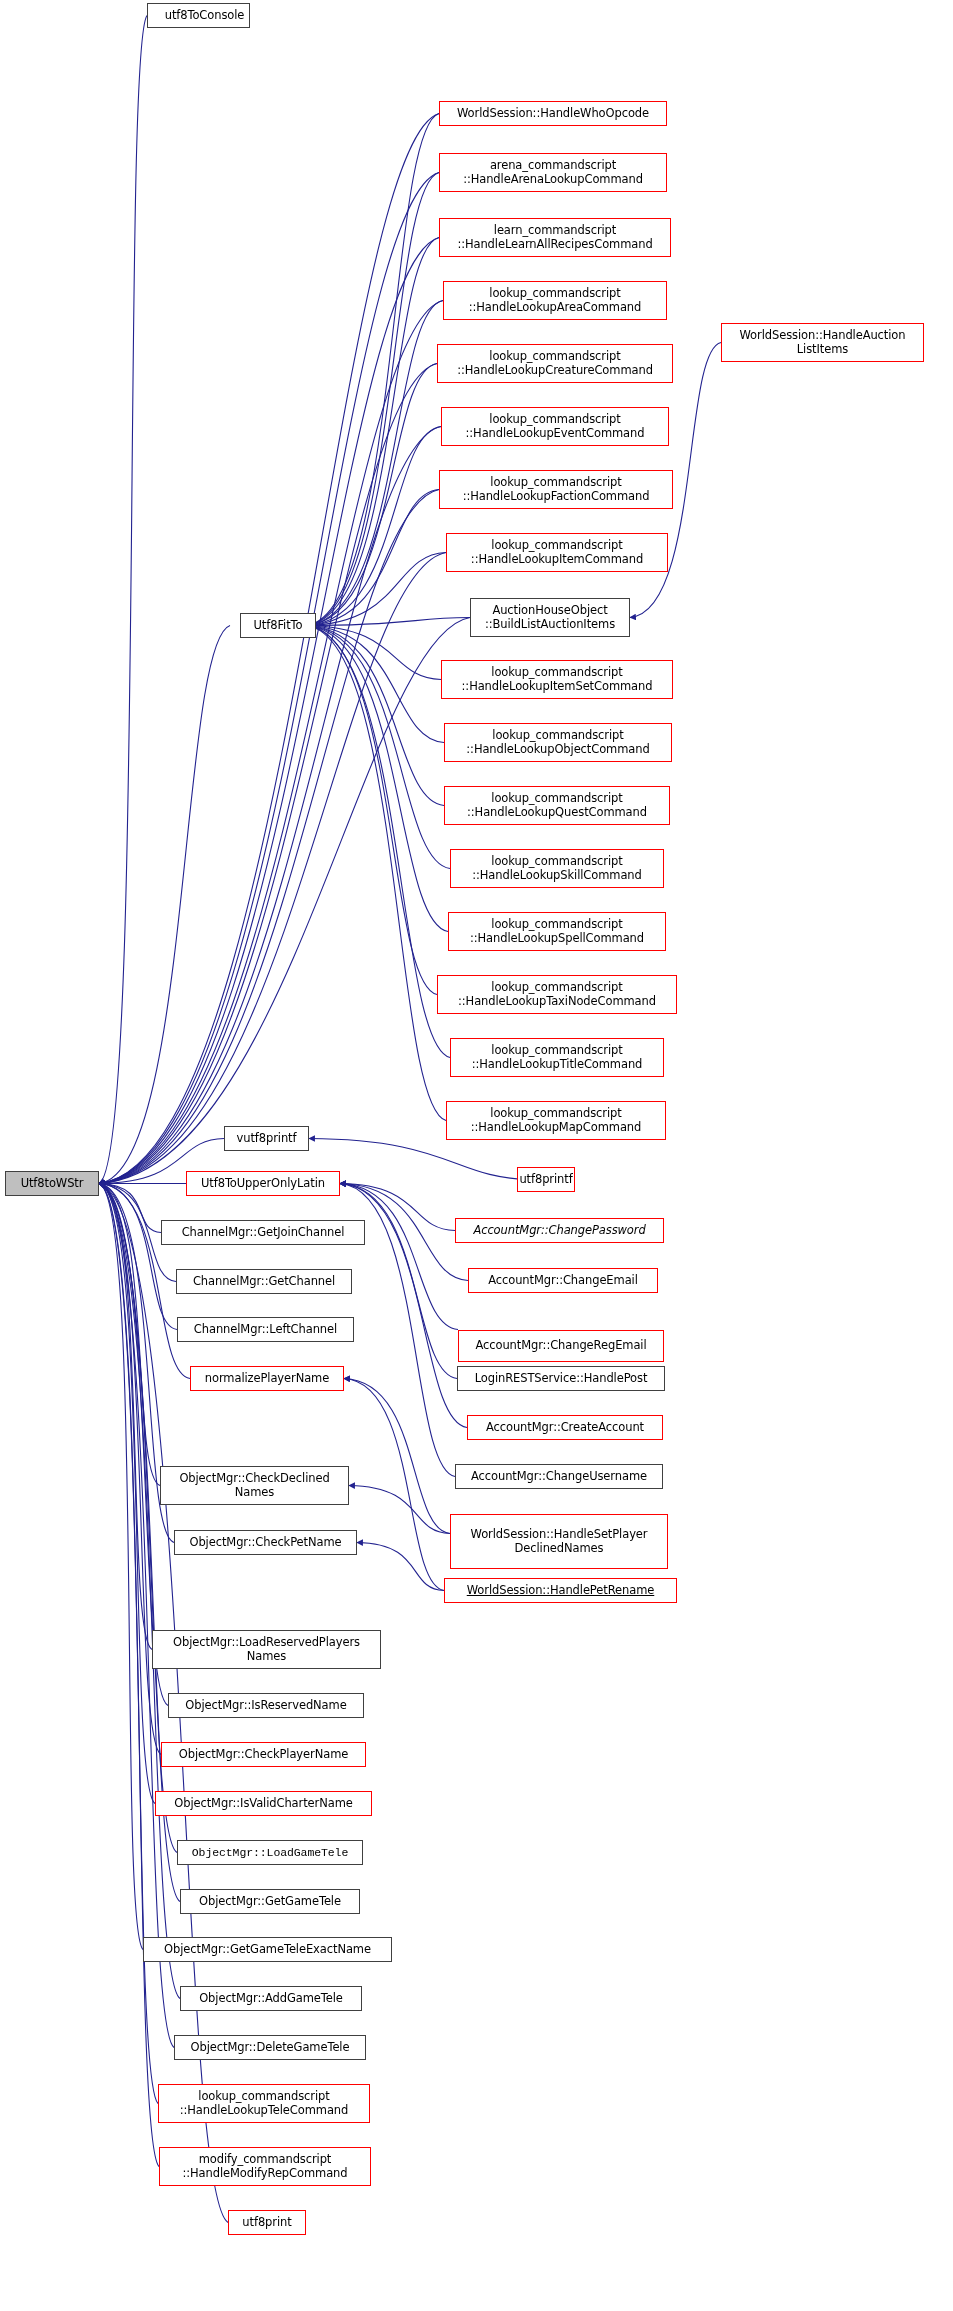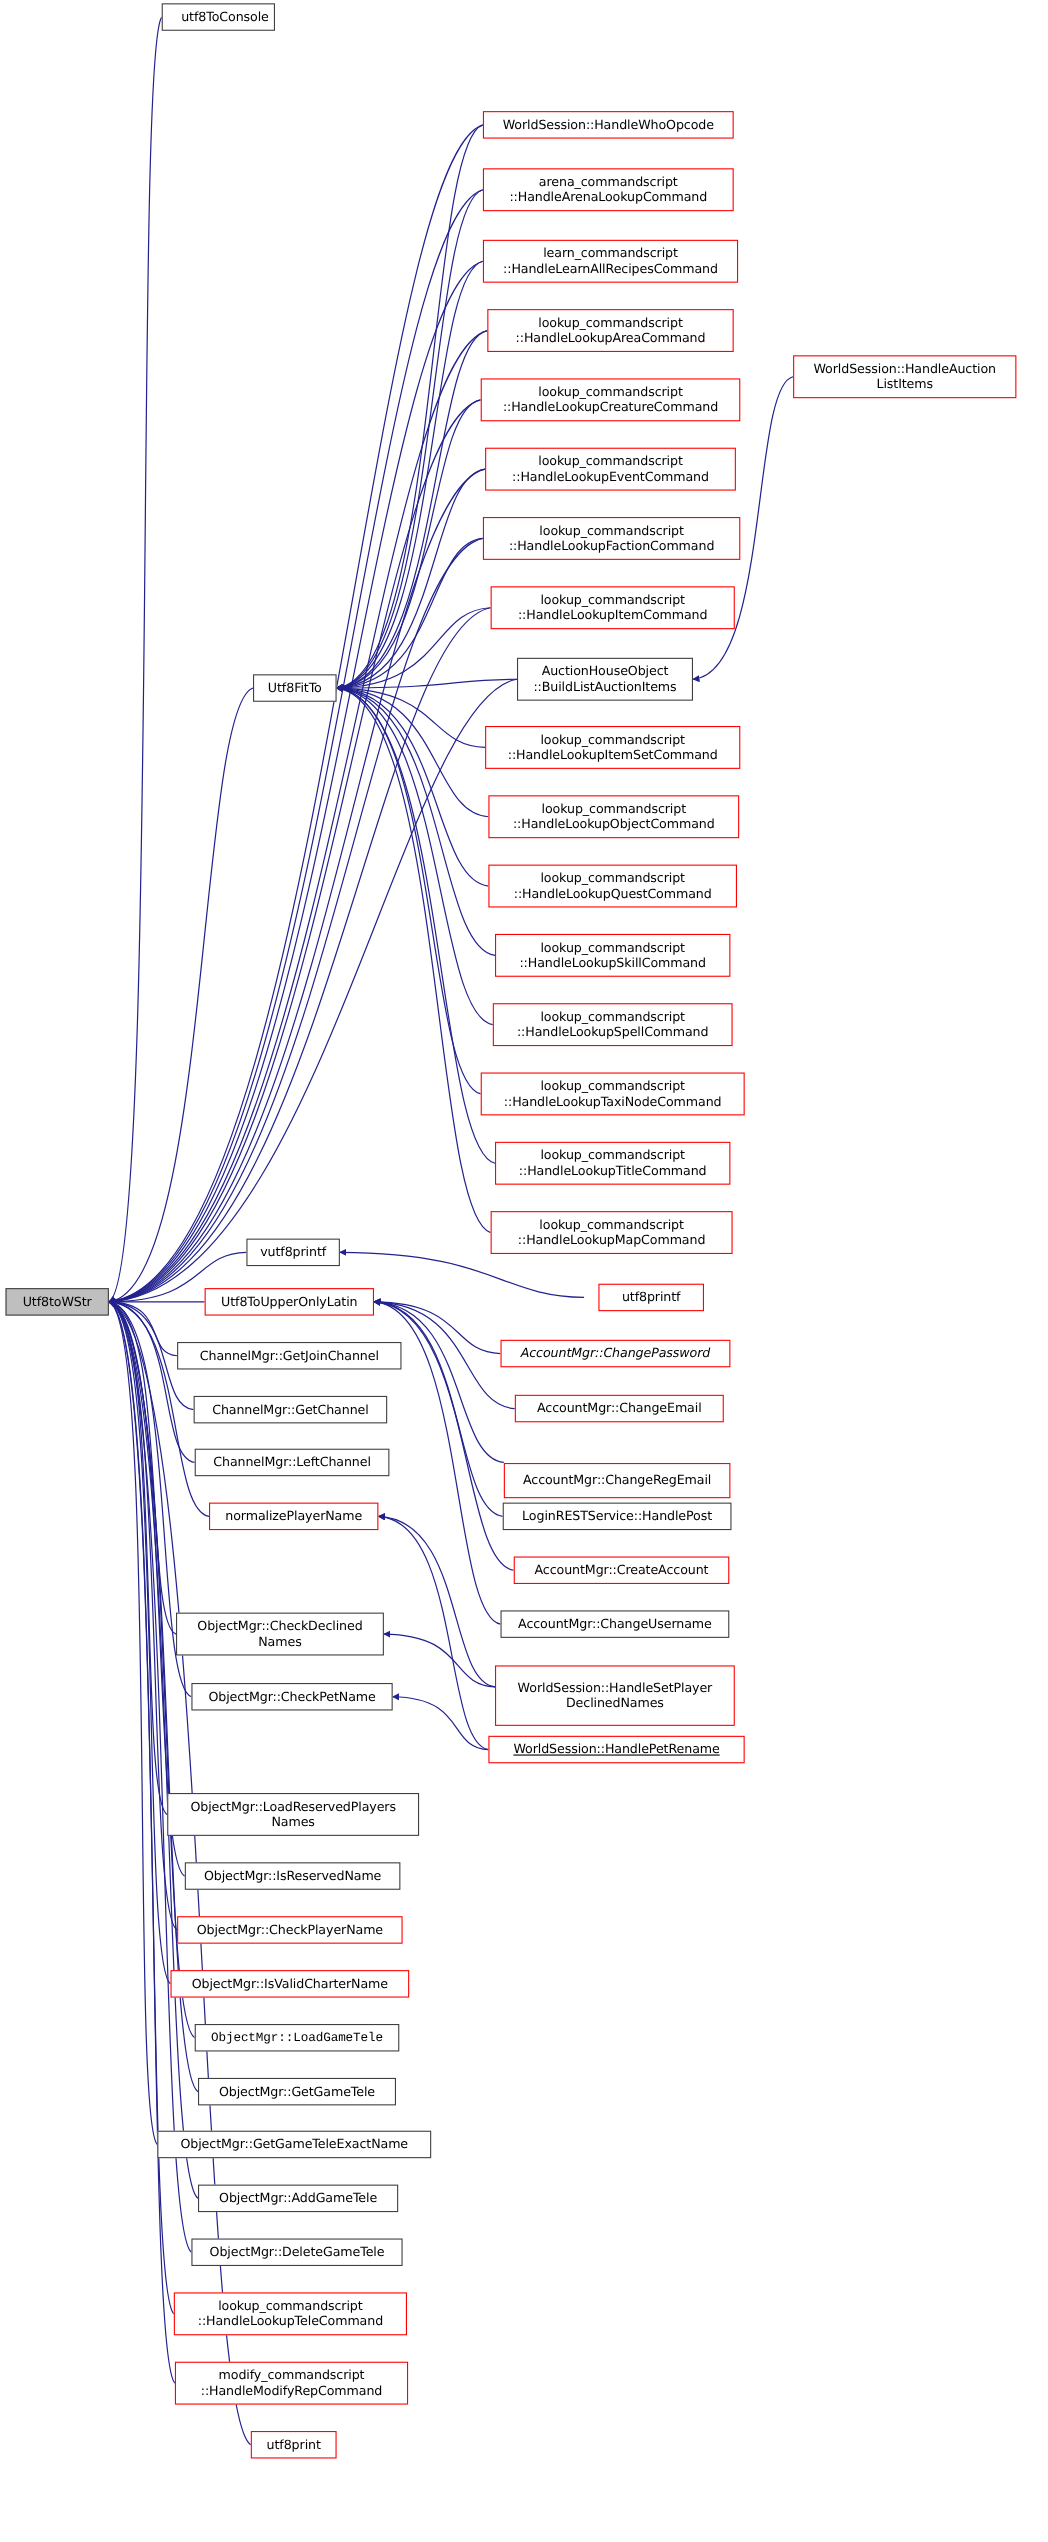--- a/index.html
+++ b/index.html
@@ -109,21 +109,21 @@
     <div class="node red" style="left: 437px; top: 344px; width: 236px; height: 39px;">lookup_commandscript
 ::HandleLookupCreatureCommand</div>
     <div class="node red" style="left: 721px; top: 323px; width: 203px; height: 39px;">WorldSession::HandleAuction
 ListItems</div>
     <div class="node red" style="left: 441px; top: 407px; width: 228px; height: 39px;">lookup_commandscript
 ::HandleLookupEventCommand</div>
     <div class="node red" style="left: 439px; top: 470px; width: 234px; height: 39px;">lookup_commandscript
 ::HandleLookupFactionCommand</div>
     <div class="node red" style="left: 446px; top: 533px; width: 222px; height: 39px;">lookup_commandscript
 ::HandleLookupItemCommand</div>
-    <div class="node" style="left: 230px; top: 613px; width: 76px; height: 25px;">Utf8FitTo</div>
+    <div class="node" style="left: 240px; top: 613px; width: 76px; height: 25px;">Utf8FitTo</div>
     <div class="node" style="left: 470px; top: 598px; width: 160px; height: 39px;">AuctionHouseObject
 ::BuildListAuctionItems</div>
     <div class="node red" style="left: 441px; top: 660px; width: 232px; height: 39px;">lookup_commandscript
 ::HandleLookupItemSetCommand</div>
     <div class="node red" style="left: 444px; top: 723px; width: 228px; height: 39px;">lookup_commandscript
 ::HandleLookupObjectCommand</div>
     <div class="node red" style="left: 444px; top: 786px; width: 226px; height: 39px;">lookup_commandscript
 ::HandleLookupQuestCommand</div>
     <div class="node red" style="left: 450px; top: 849px; width: 214px; height: 39px;">lookup_commandscript
 ::HandleLookupSkillCommand</div>
@@ -131,21 +131,21 @@
 ::HandleLookupSpellCommand</div>
     <div class="node red" style="left: 437px; top: 975px; width: 240px; height: 39px;">lookup_commandscript
 ::HandleLookupTaxiNodeCommand</div>
     <div class="node red" style="left: 450px; top: 1038px; width: 214px; height: 39px;">lookup_commandscript
 ::HandleLookupTitleCommand</div>
     <div class="node red" style="left: 446px; top: 1101px; width: 220px; height: 39px;">lookup_commandscript
 ::HandleLookupMapCommand</div>
     <div class="node" style="left: 224px; top: 1126px; width: 85px; height: 25px;">vutf8printf</div>
     <div class="node root" style="left: 5px; top: 1171px; width: 94px; height: 25px;">Utf8toWStr</div>
     <div class="node red" style="left: 186px; top: 1171px; width: 154px; height: 25px;">Utf8ToUpperOnlyLatin</div>
-    <div class="node red" style="left: 544px; top: 1167px; width: 96px; height: 25px;">utf8printf</div>
+    <div class="node red" style="left: 517px; top: 1167px; width: 58px; height: 25px;">utf8printf</div>
     <div class="node" style="left: 161px; top: 1220px; width: 204px; height: 25px;">ChannelMgr::GetJoinChannel</div>
     <div class="node red" style="left: 455px; top: 1218px; width: 209px; height: 25px; font-style: italic;">AccountMgr::ChangePassword</div>
     <div class="node" style="left: 176px; top: 1269px; width: 176px; height: 25px;">ChannelMgr::GetChannel</div>
     <div class="node red" style="left: 468px; top: 1268px; width: 190px; height: 25px;">AccountMgr::ChangeEmail</div>
     <div class="node" style="left: 177px; top: 1317px; width: 177px; height: 25px;">ChannelMgr::LeftChannel</div>
     <div class="node red" style="left: 458px; top: 1330px; width: 206px; height: 32px;">AccountMgr::ChangeRegEmail</div>
     <div class="node red" style="left: 190px; top: 1366px; width: 154px; height: 25px;">normalizePlayerName</div>
     <div class="node" style="left: 457px; top: 1366px; width: 208px; height: 25px;">LoginRESTService::HandlePost</div>
     <div class="node" style="left: 160px; top: 1466px; width: 189px; height: 39px;">ObjectMgr::CheckDeclined
 Names</div>

